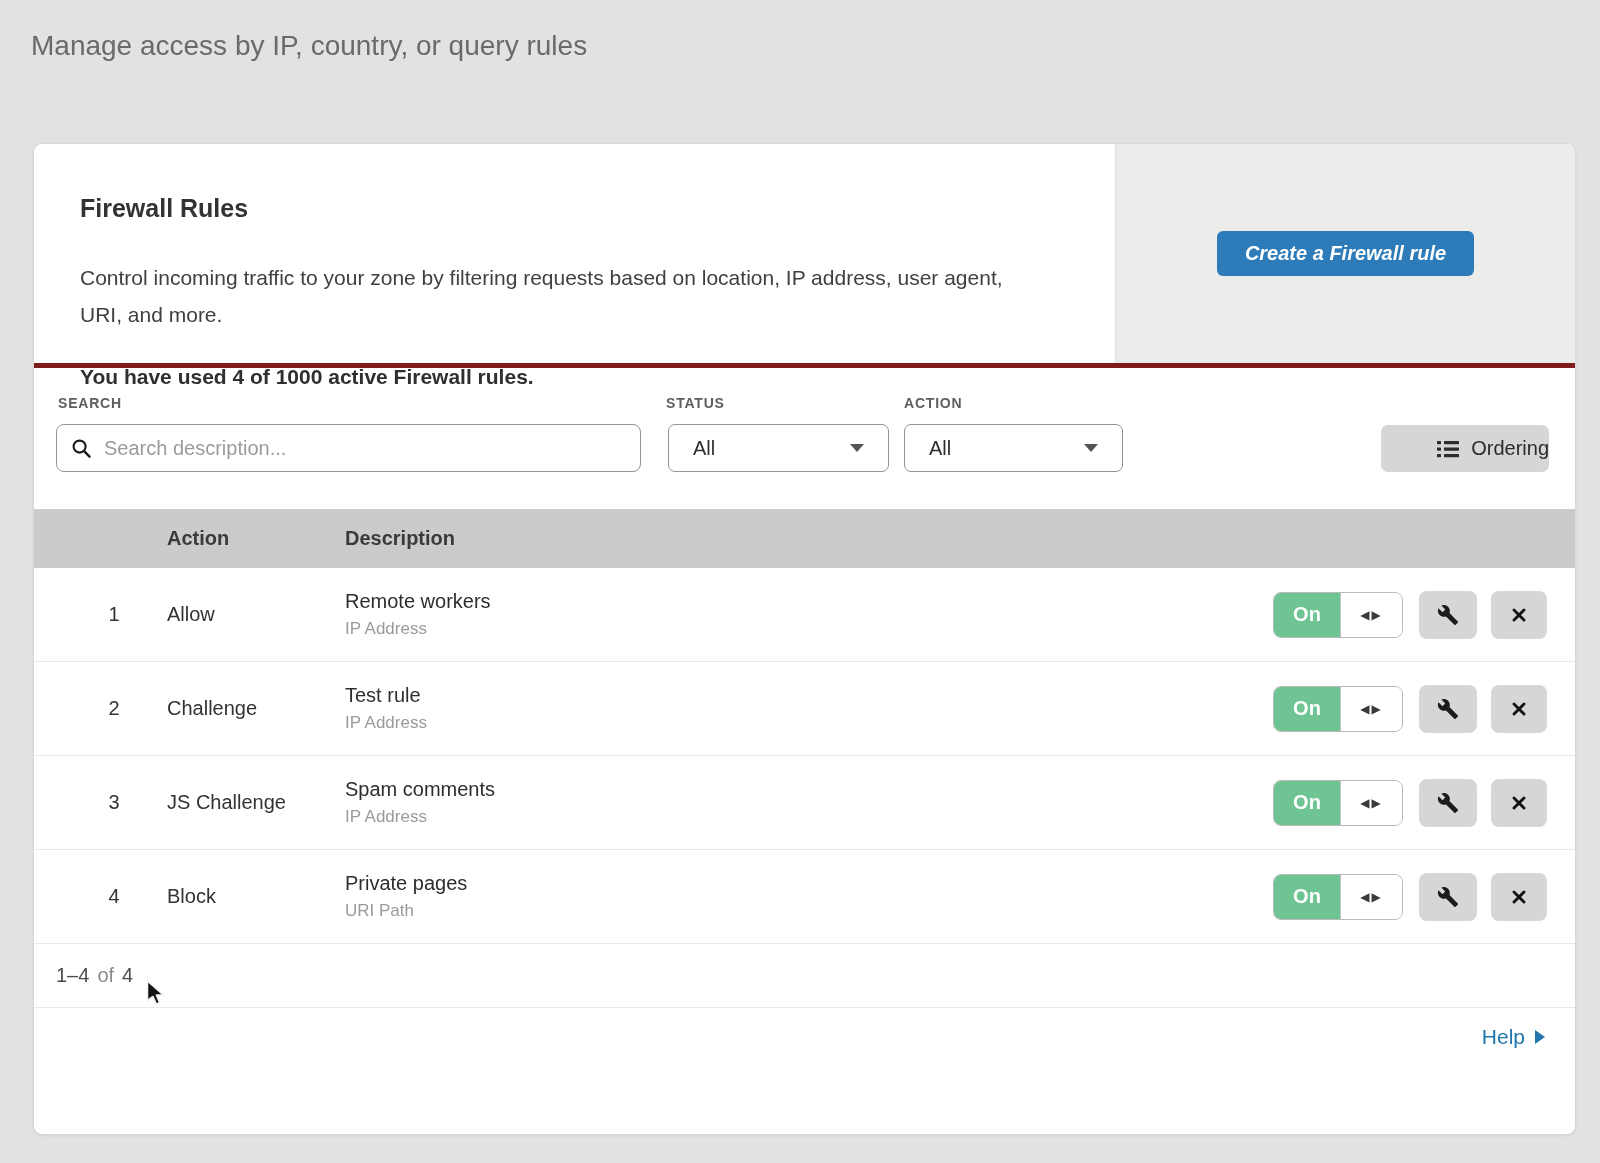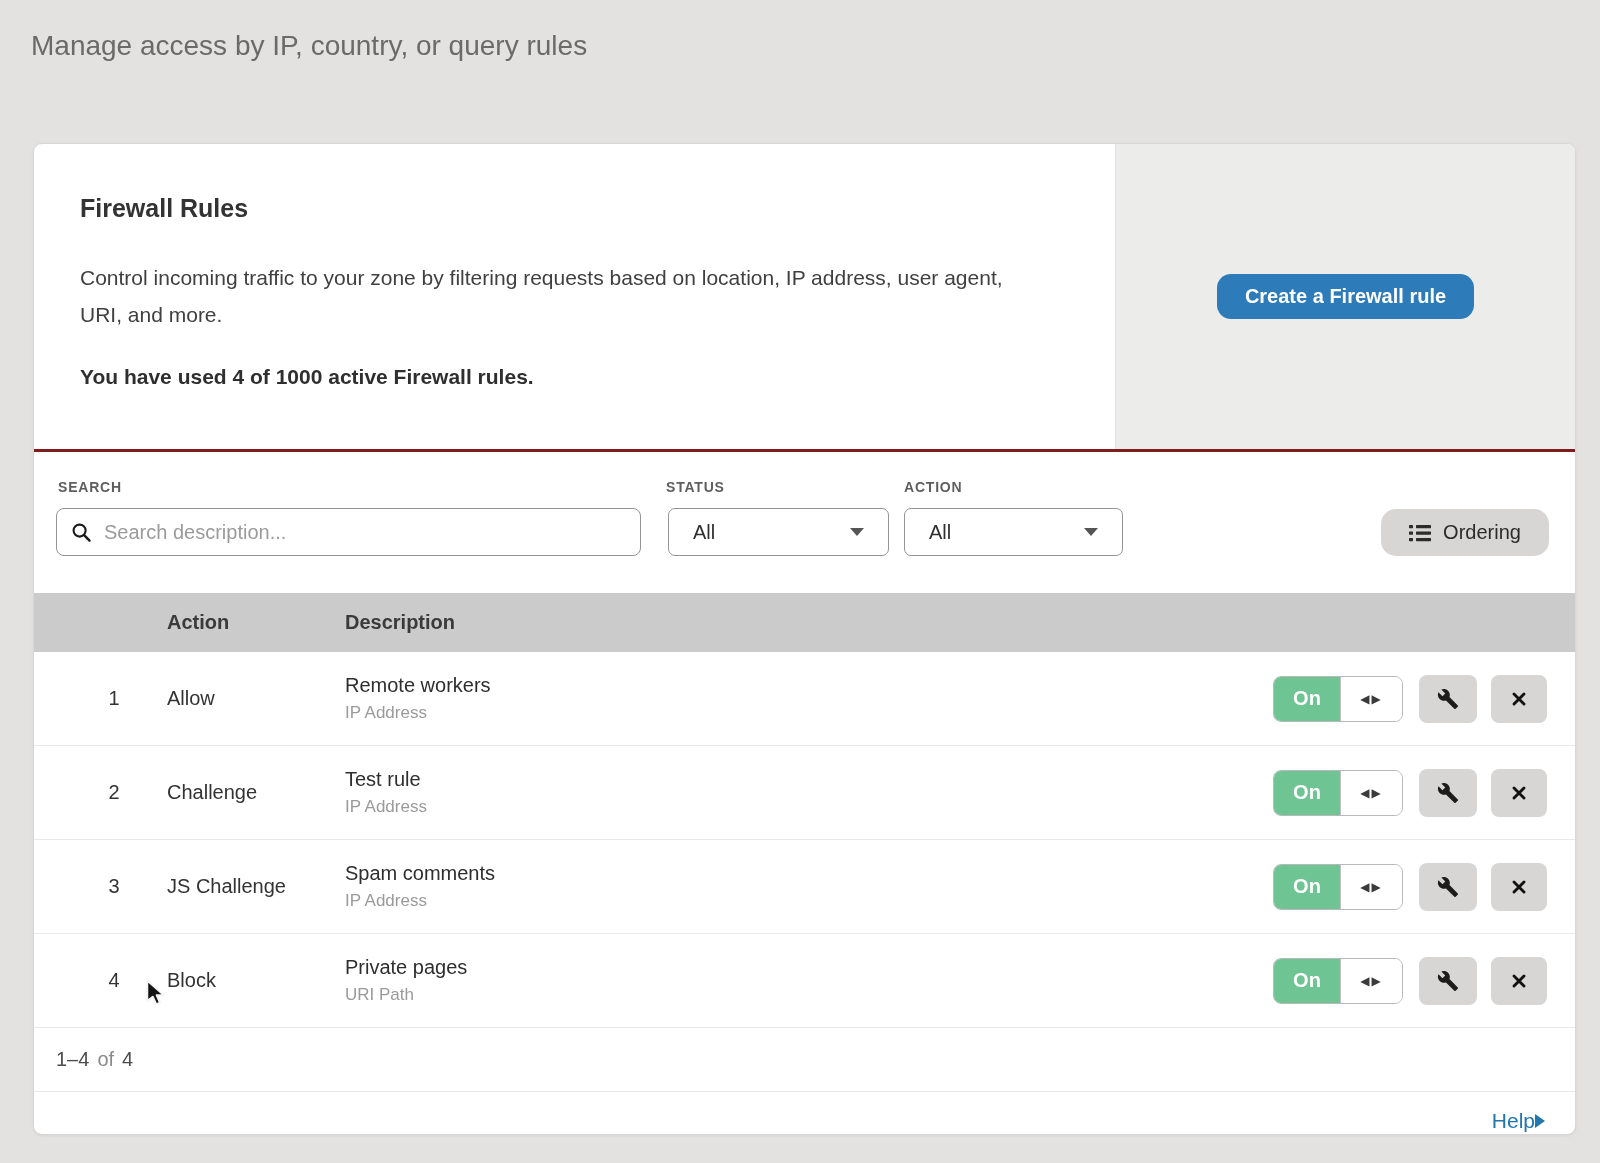--- a/index.html
+++ b/index.html
@@ -19,34 +19,34 @@
 
   
   .card {
     position:absolute; left:33px; top:143px; width:1543px; height:992px;
     background:#fff; border:1px solid #d9d8d6; border-radius:9px;
     box-shadow:0 1px 3px rgba(0,0,0,.06);
     overflow:hidden;
   }
 
   
-  .top-section { position:relative; height:308px; border-bottom:3px solid #7f1d1d; display:flex; }
+  .top-section { position:relative; height:224px; border-bottom:5px solid #7f1d1d; display:flex; }
   .top-left { width:1081px; padding:50px 60px 0 46px; }
   .card-heading { font-size:25px; font-weight:bold; color:#333; }
   .card-desc { margin-top:36px; font-size:21px; line-height:37px; color:#404040; max-width:952px; }
   .card-note { margin-top:32px; font-size:21px; font-weight:bold; color:#2f2f2f; }
   .top-right {
     flex:1; background:#ececea; border-left:1px solid #e0e0de;
     display:flex; align-items:center; justify-content:center;
   }
   .primary-btn {
     border:none; cursor:pointer;
     background:#2d7bb8; color:#fff;
     font-family:inherit; font-size:20px; font-weight:bold;
-    padding:0 28px; height:45px; border-radius:14px;
+    padding:0 28px; height:45px; border-radius:6px;font-style:italic;
   }
 
   
   .filter-section { position:relative; height:141px; }
   .filter-label {
     position:absolute; top:27px;
     font-size:14px; font-weight:bold; letter-spacing:.8px; color:#5e5e5e;
   }
   .lbl-search { left:24px; }
   .lbl-status { left:632px; }
@@ -70,23 +70,23 @@
   }
   .sel-status { left:634px; width:221px; }
   .sel-action { left:870px; width:219px; }
   .caret-down {
     width:0; height:0;
     border-left:7px solid transparent; border-right:7px solid transparent;
     border-top:8px solid #555;
   }
   .ordering-btn {
     position:absolute; left:1347px; top:57px; width:168px; height:47px;
-    background:#d7d6d4; border:none; border-radius:15px; cursor:pointer;
+    background:#d7d6d4; border:none; border-radius:7px; cursor:pointer;
     font-family:inherit; font-size:20px; color:#2b2b2b;
-    display:flex; align-items:center; justify-content:center; gap:12px;
+    display:flex; align-items:center; justify-content:flex-end; gap:12px;
   }
 
   
   .table-head {
     height:59px; background:#cbcbcb;
     display:flex; align-items:center;
     font-size:20px; font-weight:bold; color:#3a3a3a;
   }
   .th-action { margin-left:133px; width:178px; }
   .th-desc { }
@@ -129,21 +129,21 @@
     display:flex; align-items:center; padding-left:22px;
     font-size:20px;
   }
   .pg-strong { color:#4d4d4d; font-weight:normal; }
   .pg-of { color:#8a8a8a; margin:0 8px; }
   .card-footer {
     height:58px; display:flex; align-items:center; justify-content:flex-end;
     padding-right:30px;
   }
   .help-link {
-    display:flex; align-items:center; cursor:pointer;
+    display:flex; align-items:center; gap:10px; cursor:pointer;
     font-size:21px; color:#2276ae; text-decoration:none;
   }
   .tri-right {
     width:0; height:0;
     border-top:7px solid transparent; border-bottom:7px solid transparent;
     border-left:10px solid #2276ae;
   }
 
   
   .cursor { position:absolute; left:143px; top:978px; pointer-events:none; }

